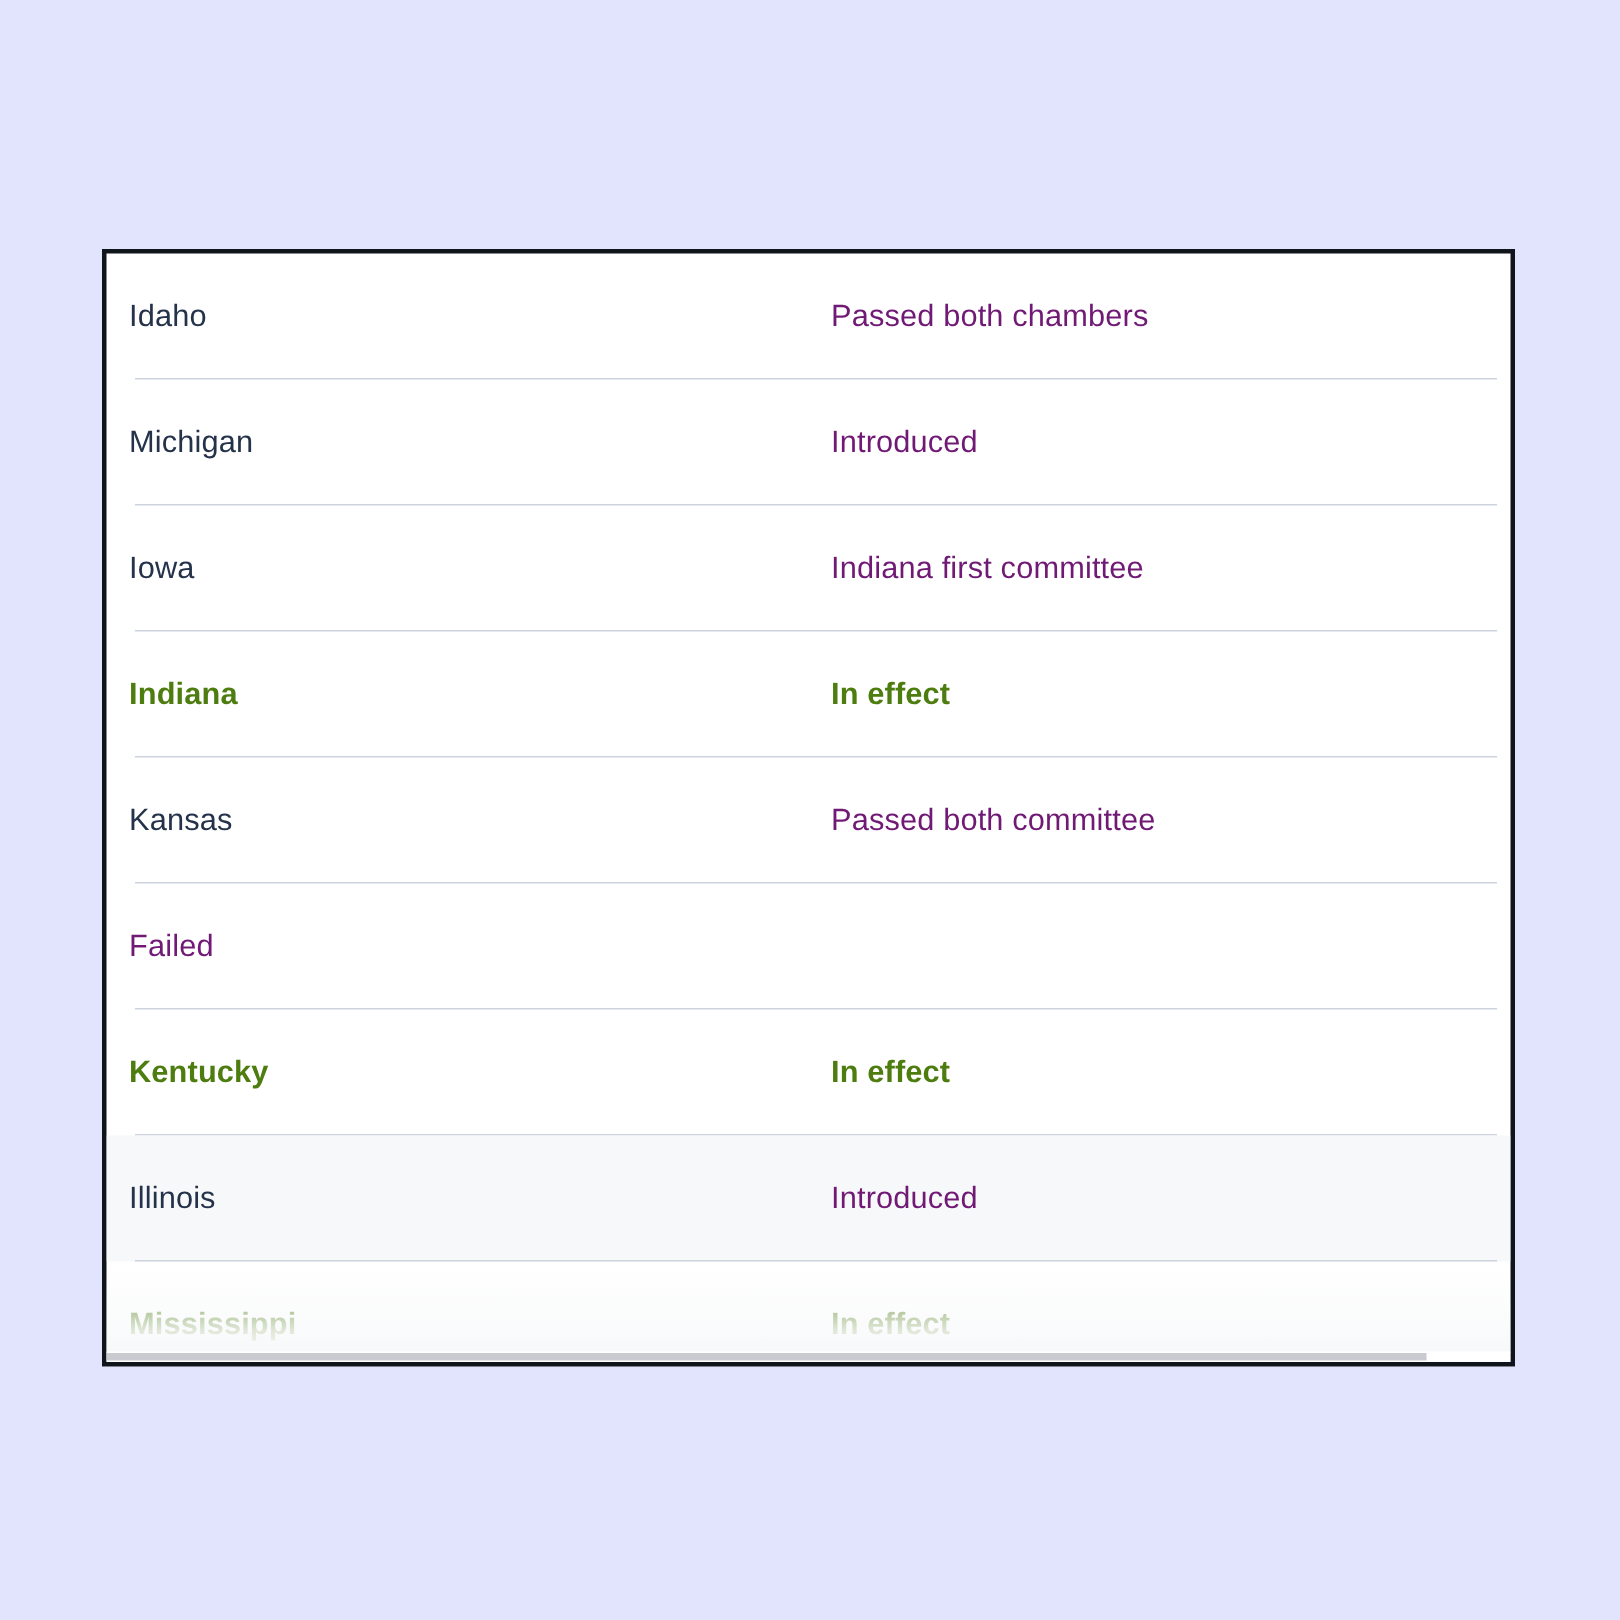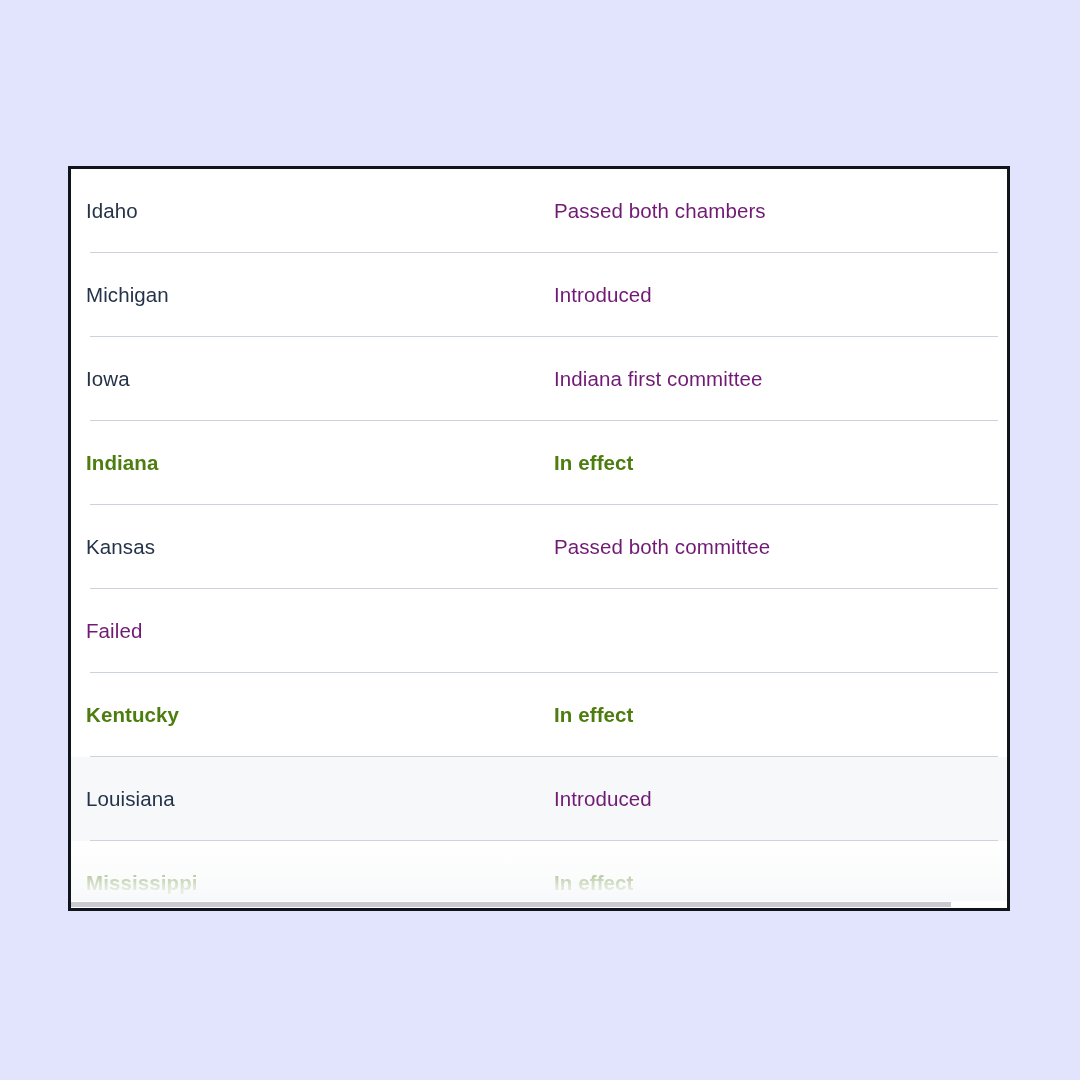--- a/index.html
+++ b/index.html
@@ -154,21 +154,21 @@
           <div class="row">
             <div class="cell-status">Failed</div>
             <div class="divider"></div>
           </div>
           <div class="row enacted">
             <div class="cell-state">Kentucky</div>
             <div class="cell-status">In effect</div>
             <div class="divider"></div>
           </div>
           <div class="row highlight">
-            <div class="cell-state">Louisiana</div>
+            <div class="cell-state">Illinois</div>
             <div class="cell-status">Introduced</div>
             <div class="divider"></div>
           </div>
           <div class="row enacted">
             <div class="cell-state">Mississippi</div>
             <div class="cell-status">In effect</div>
           </div>
         </div>
     </div>
 

